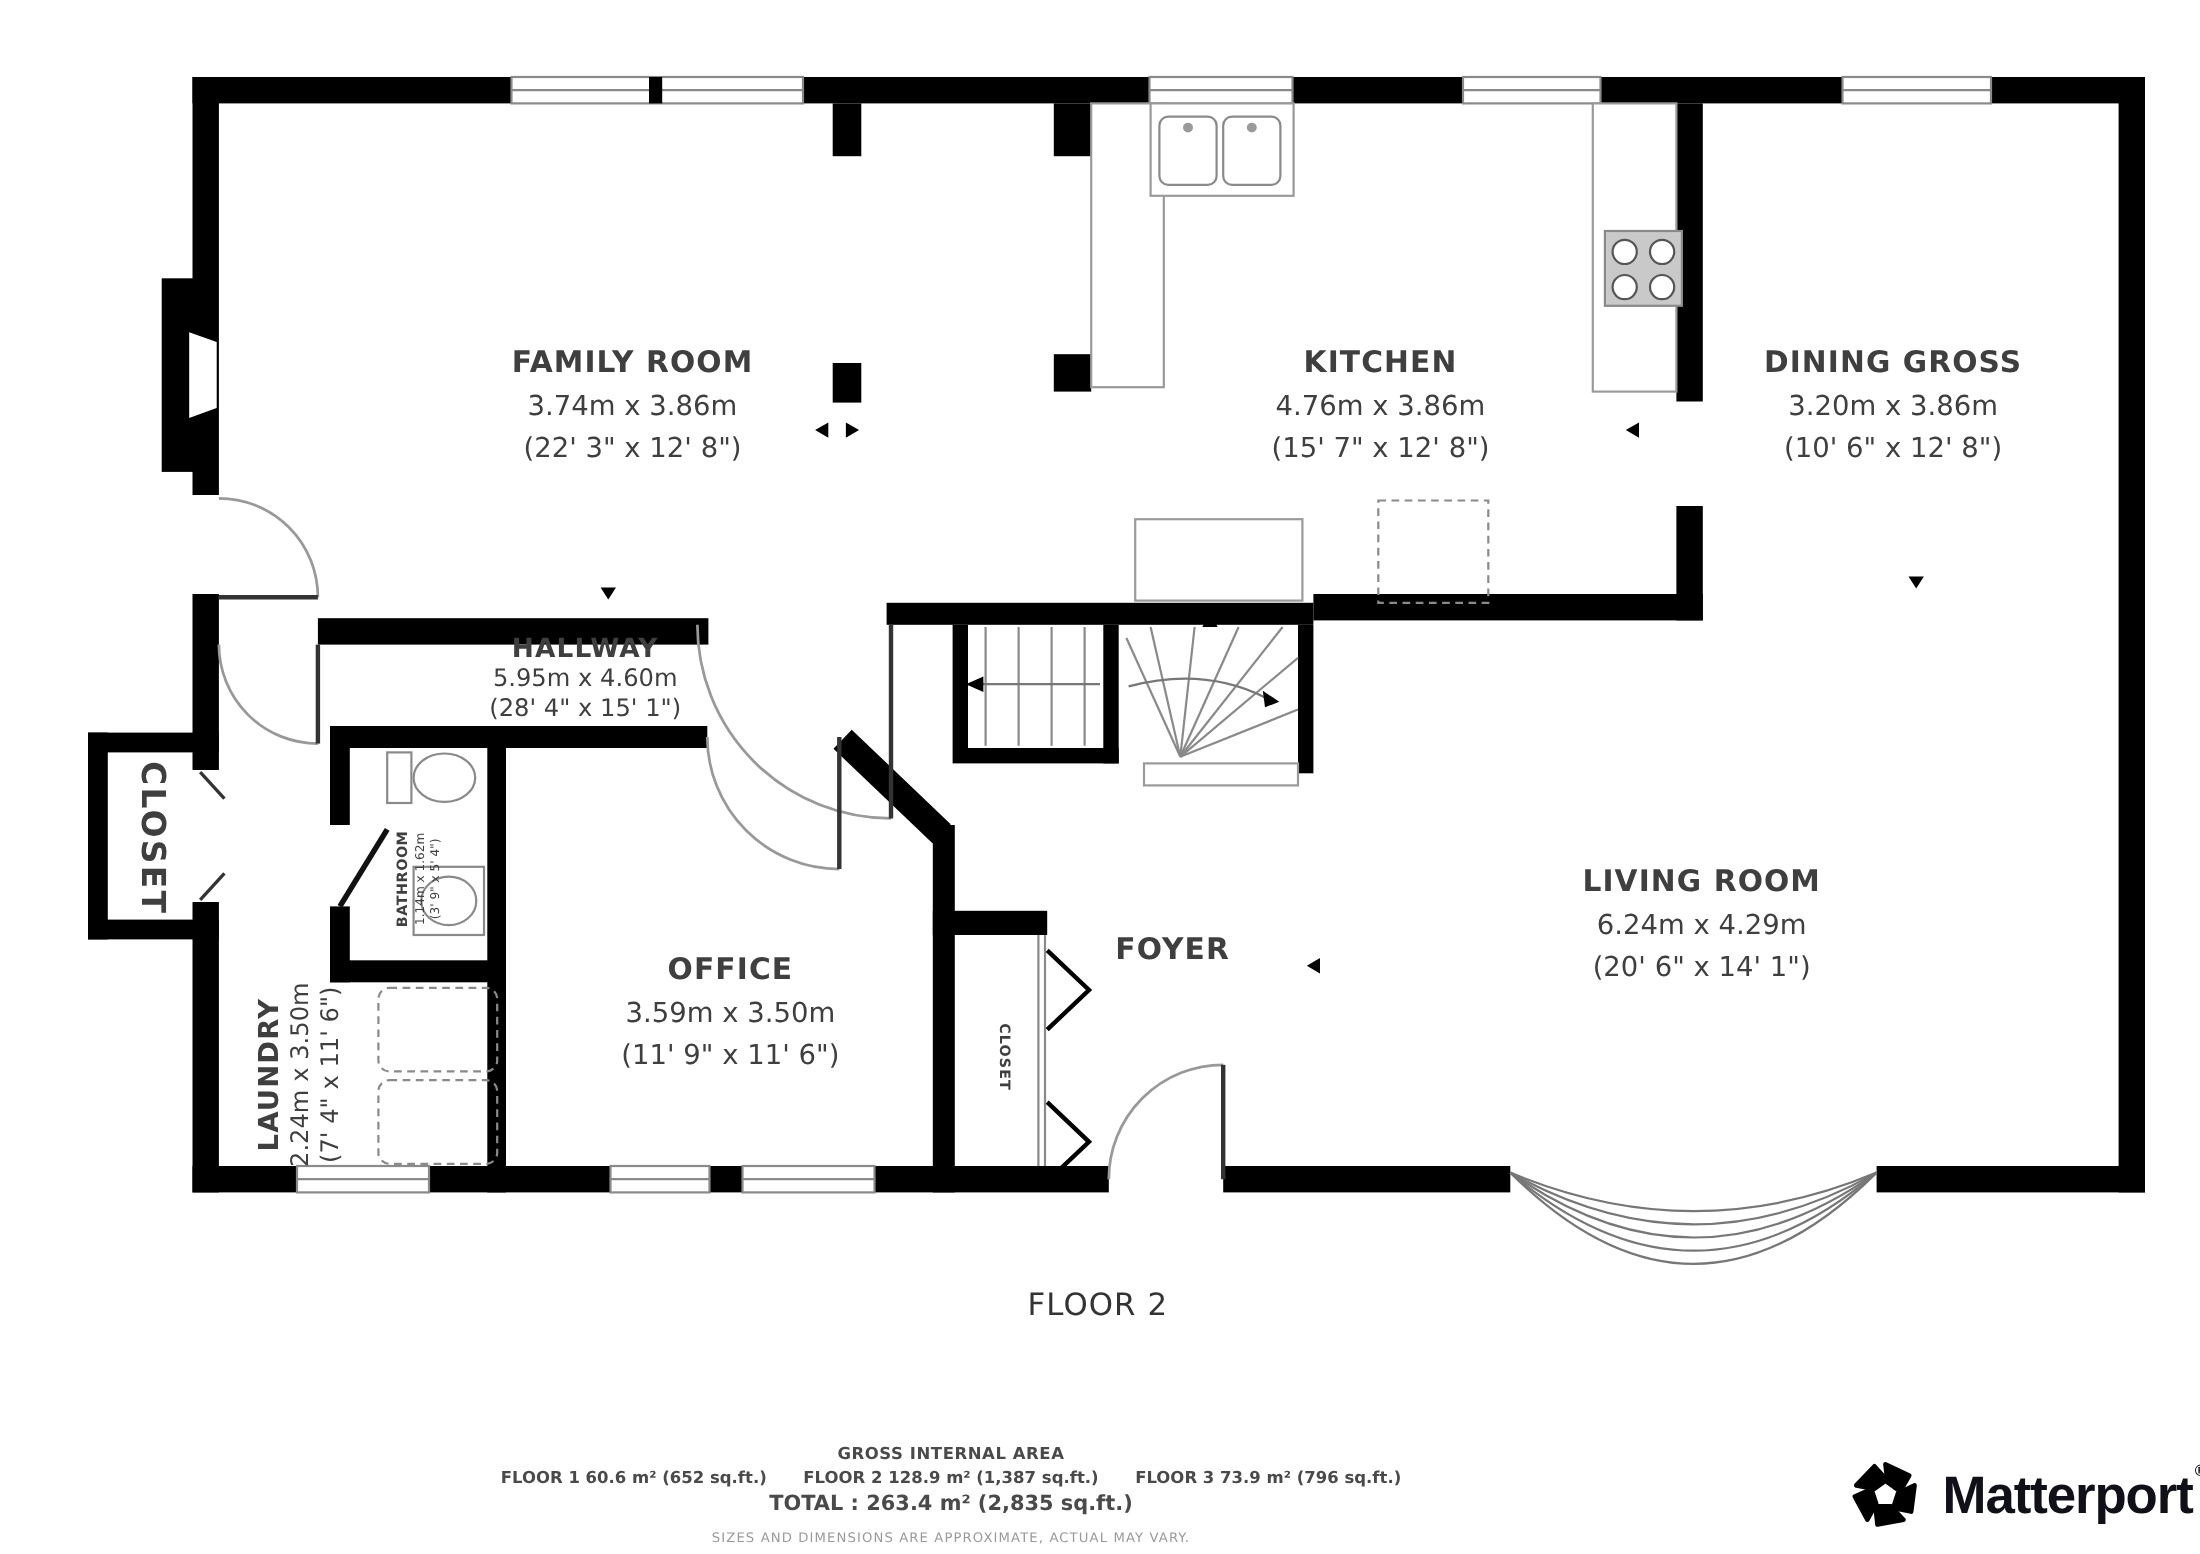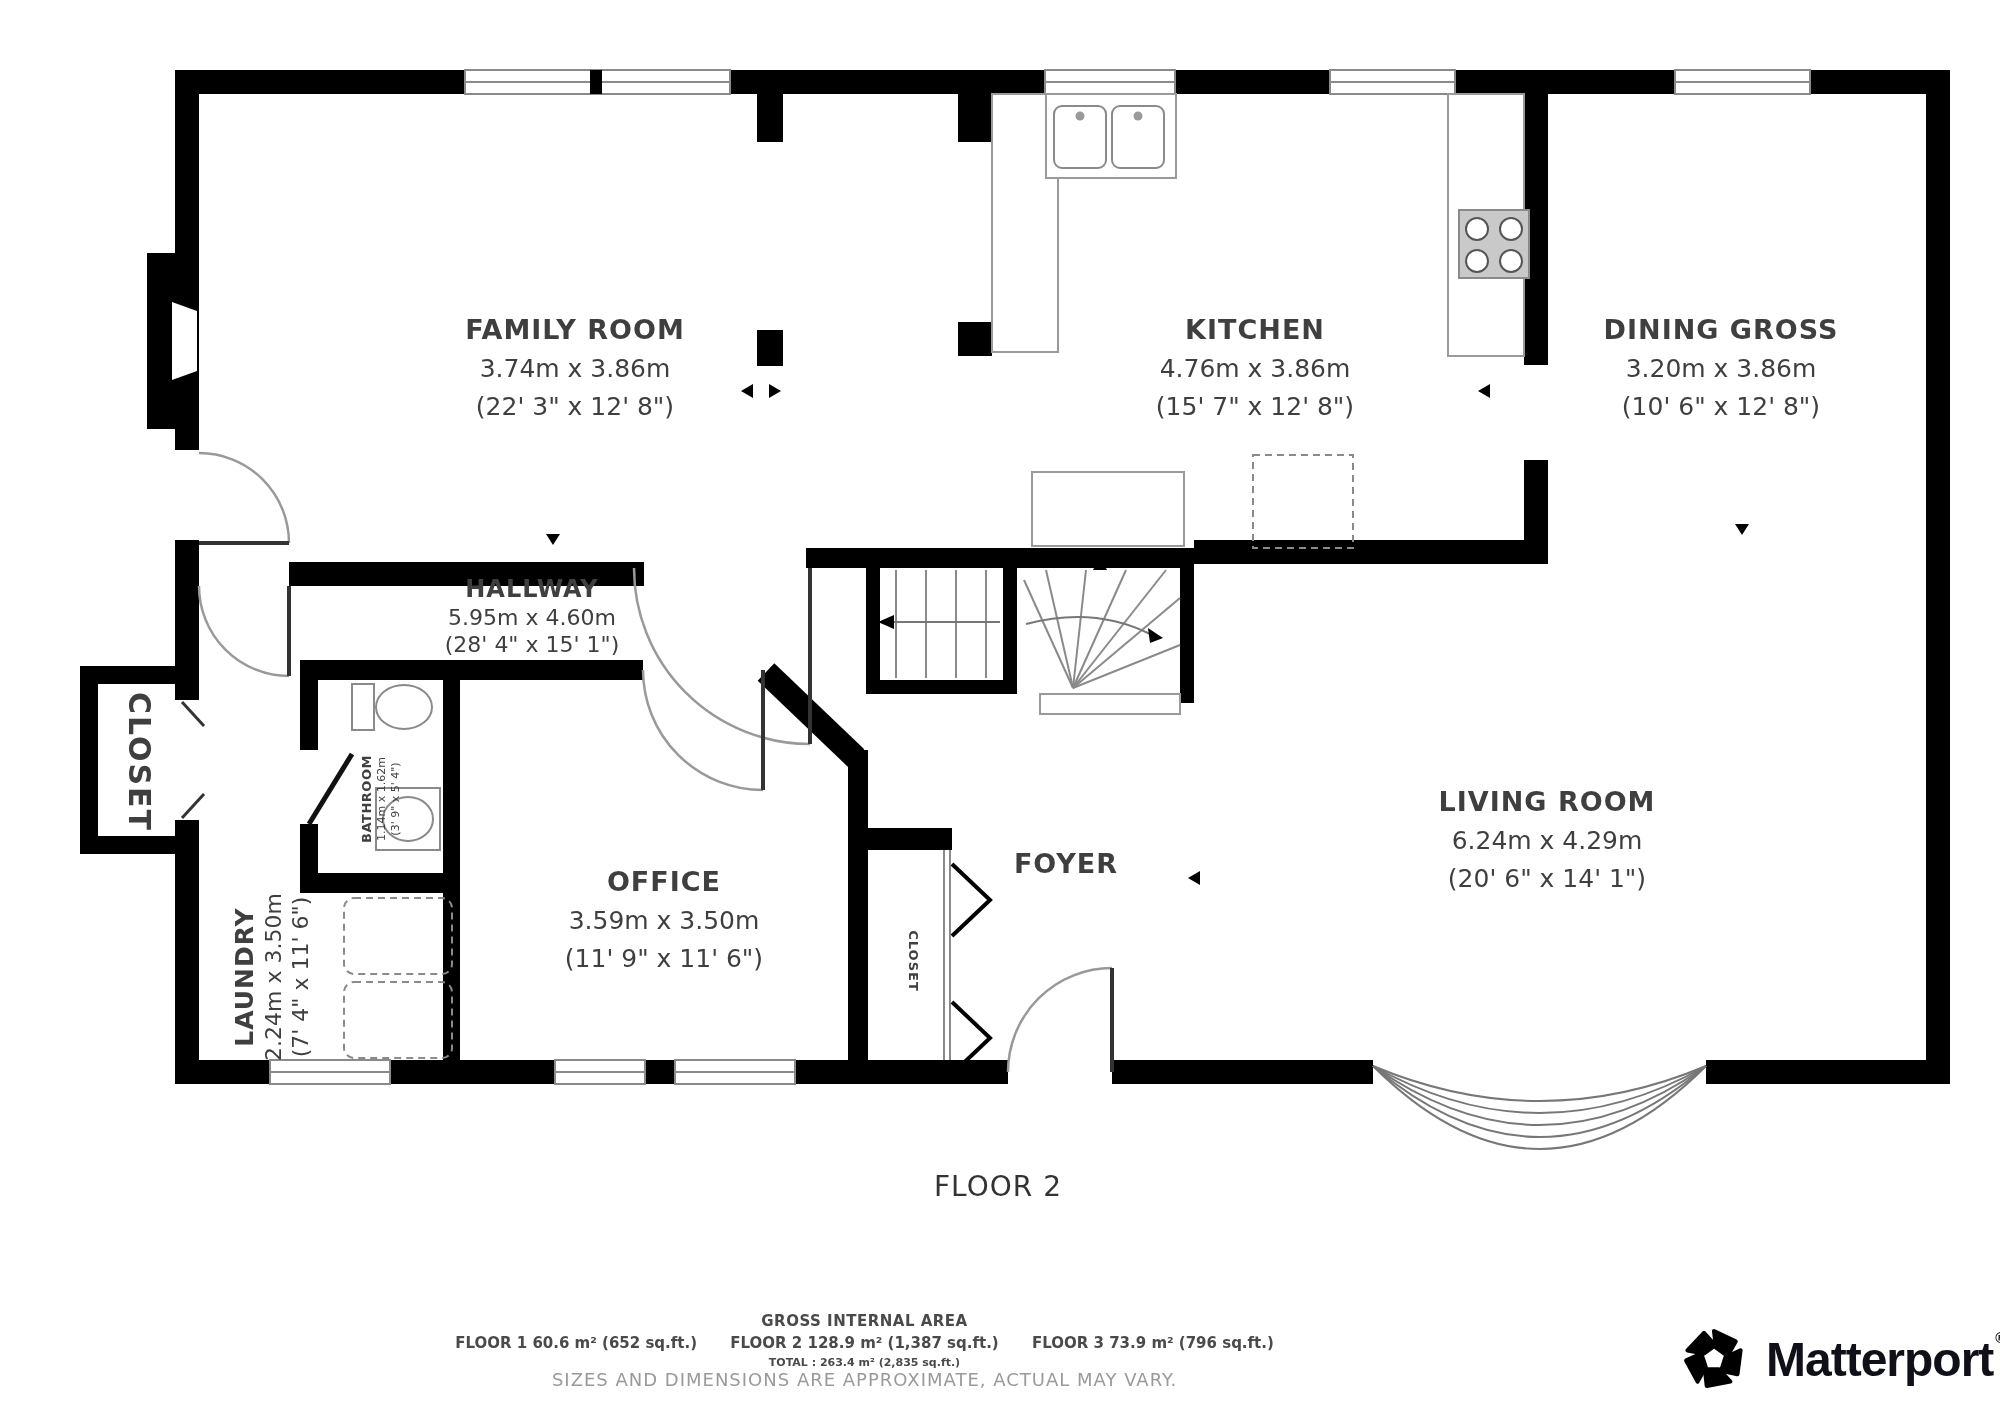--- a/index.html
+++ b/index.html
@@ -16,22 +16,22 @@
   .rot90{transform:translate(-50%,-50%) rotate(90deg);}
   .rotm90{transform:translate(-50%,-50%) rotate(-90deg);}
   .closet-big{font-size:30px;font-weight:600;letter-spacing:2px;color:#3f3f3f;}
   .closet-small{font-size:13px;font-weight:600;letter-spacing:1px;color:#3f3f3f;}
   .floor-label{position:absolute;transform:translate(-50%,-50%);font-size:28px;font-weight:normal;
                letter-spacing:1px;color:#333;}
   #footer{position:absolute;left:0;top:1312px;width:1729px;text-align:center;color:#4a4a4a;}
   #footer .f-title{font-size:15px;font-weight:bold;letter-spacing:0.5px;}
   #footer .f-floors{font-size:15px;font-weight:bold;margin-top:4px;}
   #footer .f-floors span{margin:0 14px;}
-  #footer .f-total{font-size:11px;font-weight:bold;margin-top:4px;}
-  #footer .f-disclaimer{font-size:18px;color:#9a9a9a;letter-spacing:1px;margin-top:0;}
+  #footer .f-total{font-size:19px;font-weight:bold;margin-top:4px;}
+  #footer .f-disclaimer{font-size:12px;color:#9a9a9a;letter-spacing:1px;margin-top:13px;}
   #logo{position:absolute;left:1683px;top:1326px;display:flex;align-items:center;gap:21px;color:#101018;}
   #logo .logo-text{font-family:"Liberation Sans",sans-serif;font-size:48px;font-weight:600;letter-spacing:-1px;}
   #logo .logo-reg{font-size:15px;vertical-align:super;position:relative;top:-16px;left:2px;}
 </style>
 </head>
 <body>
 
 <div id="canvas">
 
   <svg id="plan-svg" width="2000" height="1413" viewBox="0 0 2000 1413">

